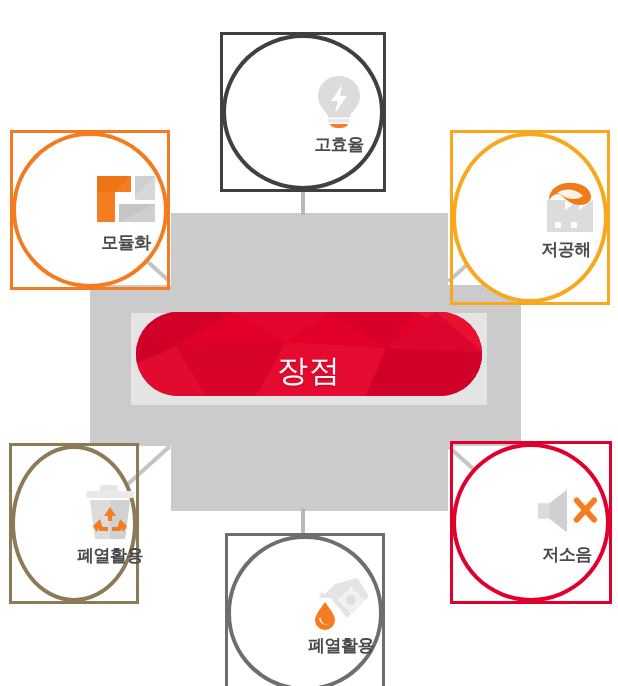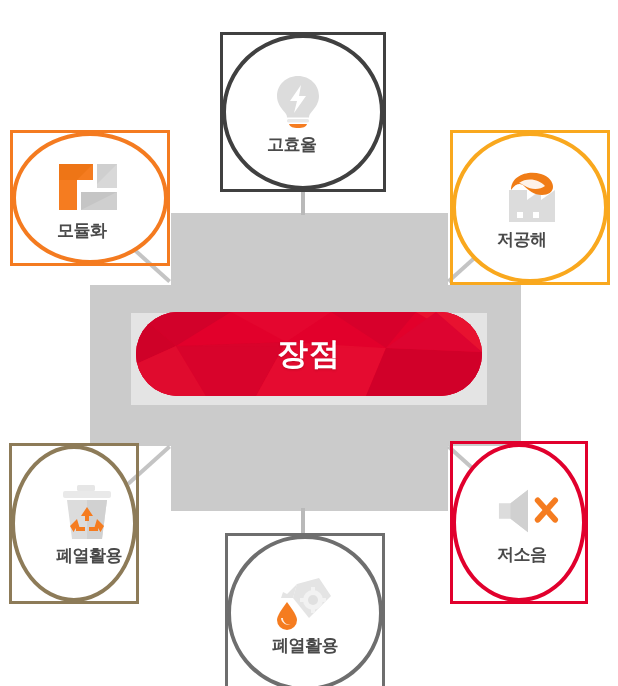--- a/index.html
+++ b/index.html
@@ -87,29 +87,29 @@
     background: #e2002b;
   }
   #center-pill .facets {
     position: absolute;
     left: 0; top: 0;
     width: 100%; height: 100%;
   }
   #center-pill .pill-label {
     position: absolute;
     left: 0;
-    top: 0;
+    top: 17px;
     width: 100%;
     height: 100%;
     display: flex;
     align-items: center;
     justify-content: center;
     color: #ffffff;
     font-size: 31px;
-    font-weight: bold;
+    font-weight: normal;
     letter-spacing: 1px;
     text-shadow: 0 1px 2px rgba(120,0,18,0.35);
   }
 
   
   .node {
     position: absolute;
     box-sizing: border-box;
     background: transparent;
   }
@@ -128,25 +128,25 @@
     top: 2px;
     right: 2px;
     bottom: 2px;
     border-radius: 50%;
     border-style: solid;
     border-width: 4px;
     background: #ffffff;
   }
   .node .node-content {
     position: absolute;
-    left: 15px; top: 0;
+    left: 4px; top: 0;
     width: 100%; height: 100%;
     display: flex;
     flex-direction: column;
-    align-items: flex-start;
+    align-items: center;
     justify-content: center;
     padding-left: 32px;
   }
   .node .icon-wrap {
     width: 62px;
     height: 58px;
     display: flex;
     align-items: center;
     justify-content: center;
     margin-bottom: 6px;
@@ -154,24 +154,24 @@
   .node .node-label {
     font-size: 17px;
     font-weight: bold;
     color: #4a4a4a;
     letter-spacing: -0.5px;
     line-height: 1;
   }
 
   
   #node-top        { left: 220px; top: 32px;  width: 166px; height: 160px; }
-  #node-top-left   { left: 10px;  top: 130px; width: 160px; height: 136px; }
-  #node-top-right  { left: 450px; top: 130px; width: 160px; height: 155px; }
+  #node-top-left   { left: 10px;  top: 130px; width: 160px; height: 160px; }
+  #node-top-right  { left: 450px; top: 130px; width: 160px; height: 175px; }
   #node-bottom-left{ left: 9px;   top: 443px; width: 130px; height: 161px; }
-  #node-bottom-right{left: 450px; top: 441px; width: 138px; height: 163px; }
+  #node-bottom-right{left: 450px; top: 441px; width: 162px; height: 163px; }
   #node-bottom     { left: 225px; top: 533px; width: 160px; height: 160px; }
 </style>
 </head>
 <body>
 
 <div id="canvas">
 
   <div class="hub-shape" id="hub-vertical"></div>
   <div class="hub-shape" id="hub-horizontal"></div>
 

